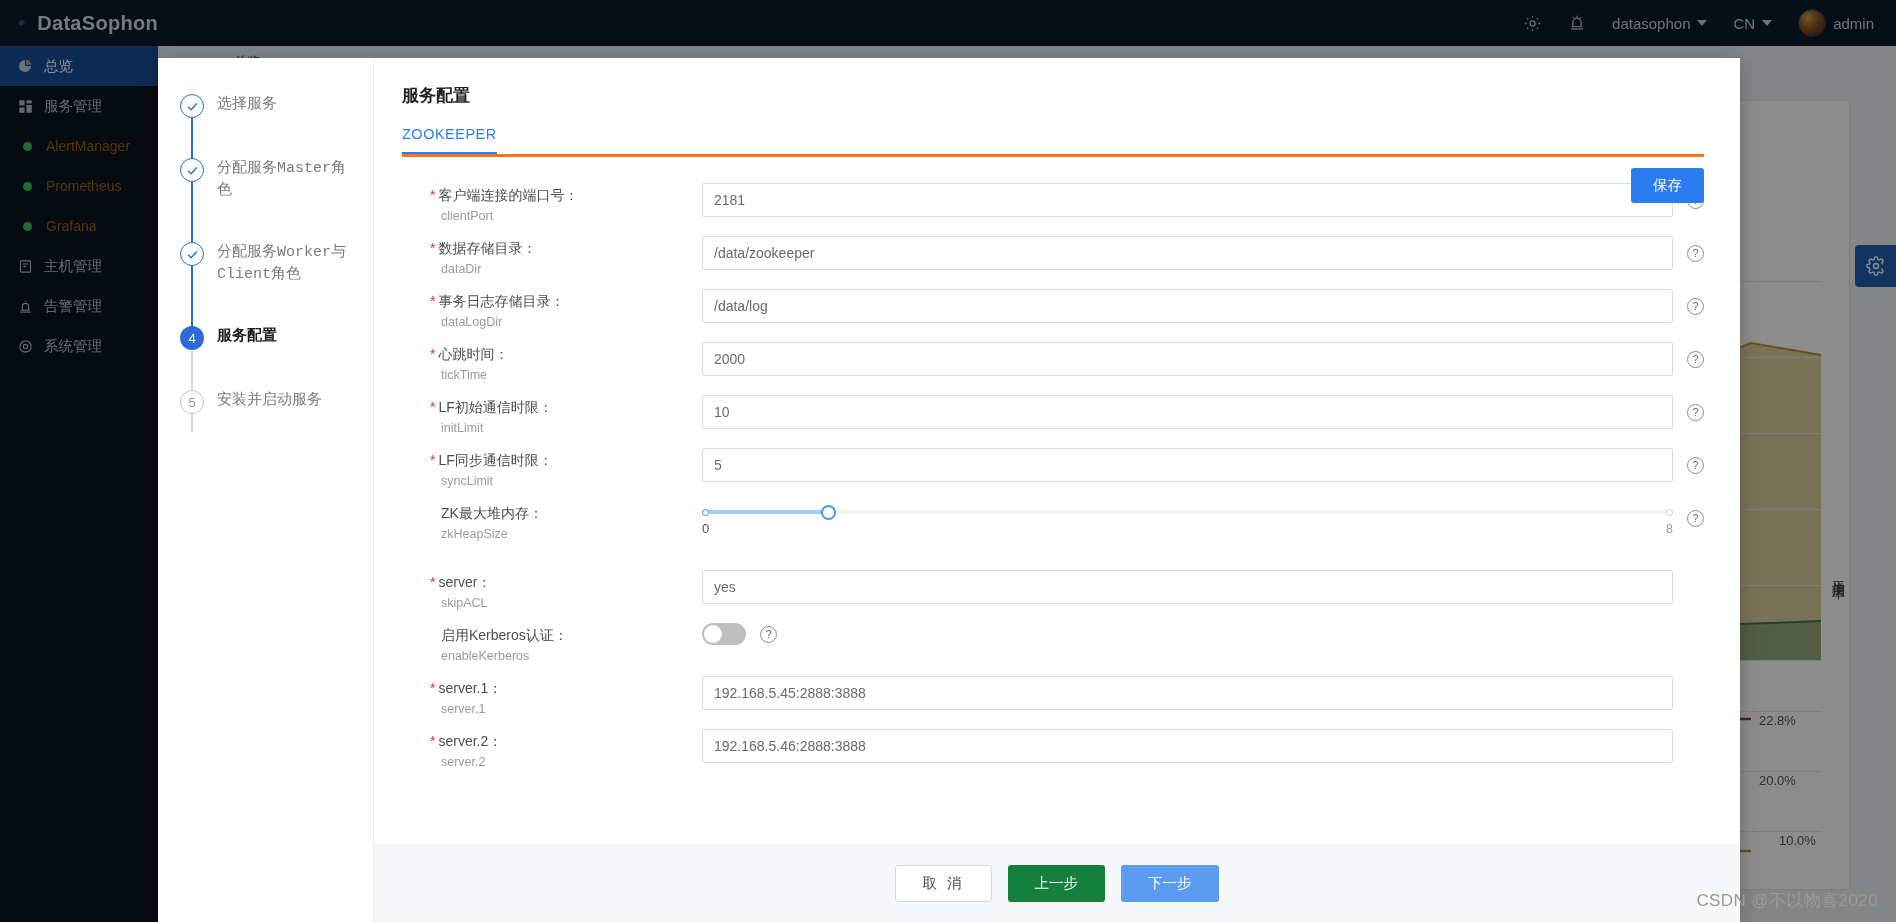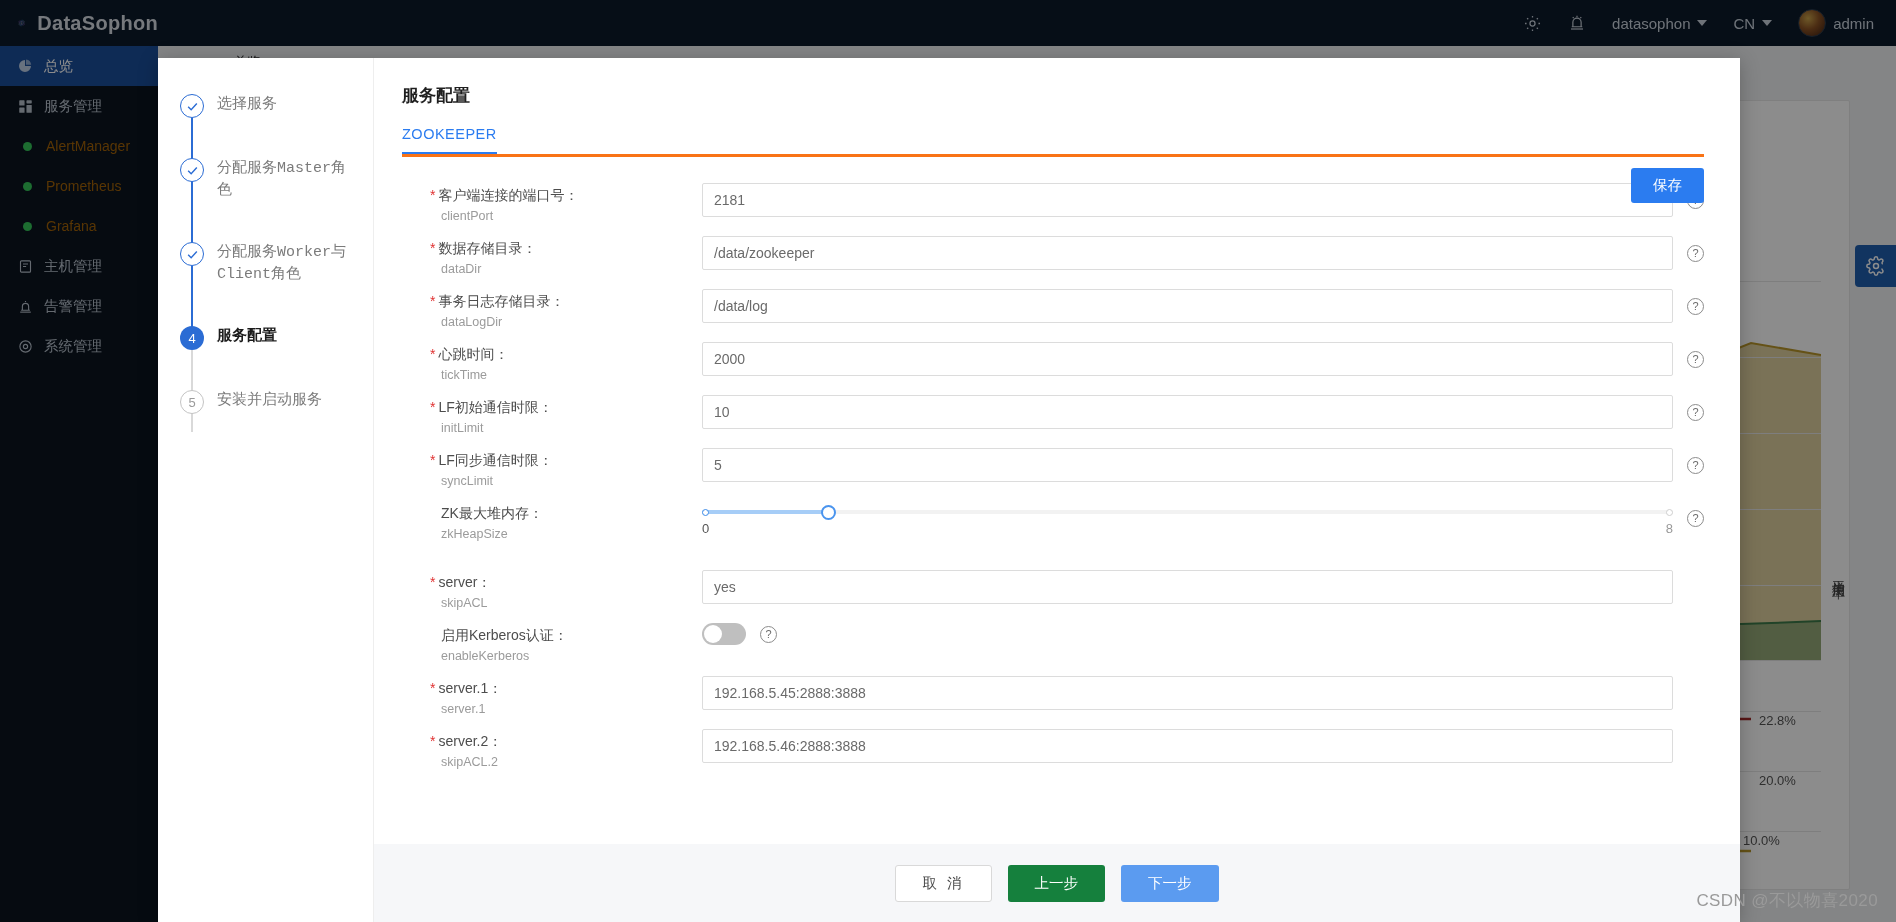--- a/index.html
+++ b/index.html
@@ -193,21 +193,21 @@
         <div class="chart-grid-line" style="top:70px"></div>
         <div class="chart-grid-line" style="top:130px"></div>
         
         <svg width="590" height="200" viewBox="0 0 590 200" preserveAspectRatio="none">
           <polyline points="0,18 520,18" fill="none" stroke="#a32b2b" stroke-width="2.5"></polyline>
           <polyline points="0,150 520,150" fill="none" stroke="#b9962b" stroke-width="2.5"></polyline>
           <circle cx="10" cy="18" r="2.5" fill="#5b8fd6"></circle>
         </svg>
         <div class="axis-tick" style="left:528px; top:12px">22.8%</div>
         <div class="axis-tick" style="left:528px; top:72px">20.0%</div>
-        <div class="axis-tick" style="left:512px; top:132px">10.0%</div>
+        <div class="axis-tick" style="left:548px; top:132px">10.0%</div>
         
         
       </div>
 
       <div class="ylabel-vert">平均使用率</div>
     </div>
 
     <div class="gear-fab">
       <svg width="20" height="20" viewBox="0 0 24 24" fill="none" stroke="#ffffff" stroke-width="1.8">
         <circle cx="12" cy="12" r="3"></circle>
@@ -509,21 +509,21 @@
           </div>
           <div class="fctrl">
             <input class="inp" value="192.168.5.45:2888:3888" style="">
             <span class="help-ico" style="visibility:hidden">?</span>
           </div>
         </div>
 
         <div class="frow">
           <div class="flabel">
             <div class="lt"><span class="req-star">*</span><span>server.2：</span></div>
-            <div class="lk">skipACL.2</div>
+            <div class="lk">server.2</div>
           </div>
           <div class="fctrl">
             <input class="inp" value="192.168.5.46:2888:3888" style="">
             <span class="help-ico" style="visibility:hidden">?</span>
           </div>
         </div>
 
       </div>
 
       <div class="modal-footer">

